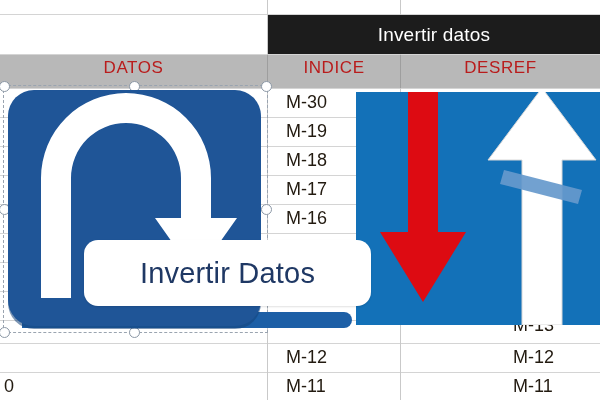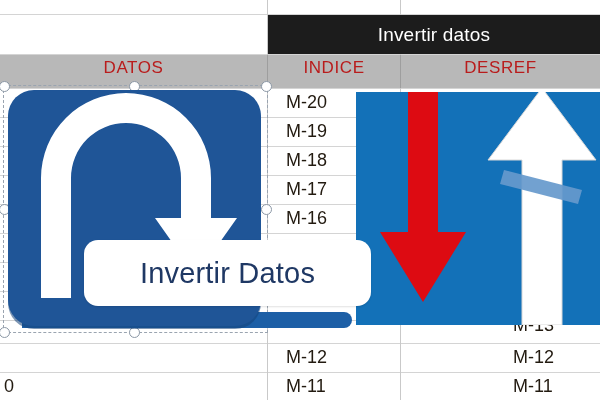--- a/index.html
+++ b/index.html
@@ -101,21 +101,21 @@
     <div class="hline" style="top:233px;"></div>
     <div class="hline" style="top:262px;"></div>
     <div class="hline" style="top:291px;"></div>
     <div class="hline" style="top:320px;"></div>
     <div class="hline" style="top:343px;"></div>
     <div class="hline" style="top:372px;"></div>
     <div class="vline" style="left:267px;top:0;height:400px;"></div>
     <div class="vline" style="left:400px;top:0;height:400px;"></div>
   </div>
 
-  <div class="cell cell-desref" style="top:88px;">M-20</div>
+  <div class="cell cell-desref" style="top:88px;">M-30</div>
   <div class="cell cell-desref" style="top:117px;">M-19</div>
   <div class="cell cell-desref" style="top:146px;">M-18</div>
   <div class="cell cell-desref" style="top:175px;">M-17</div>
   <div class="cell cell-desref" style="top:204px;">M-16</div>
   <div class="cell cell-desref" style="top:233px;">M-15</div>
   <div class="cell cell-desref" style="top:262px;">M-14</div>
   <div class="cell cell-desref" style="top:307px;">M-13</div>
   <div class="cell cell-desref" style="top:343px;">M-12</div>
   <div class="cell cell-desref" style="top:372px;">M-11</div>
 

